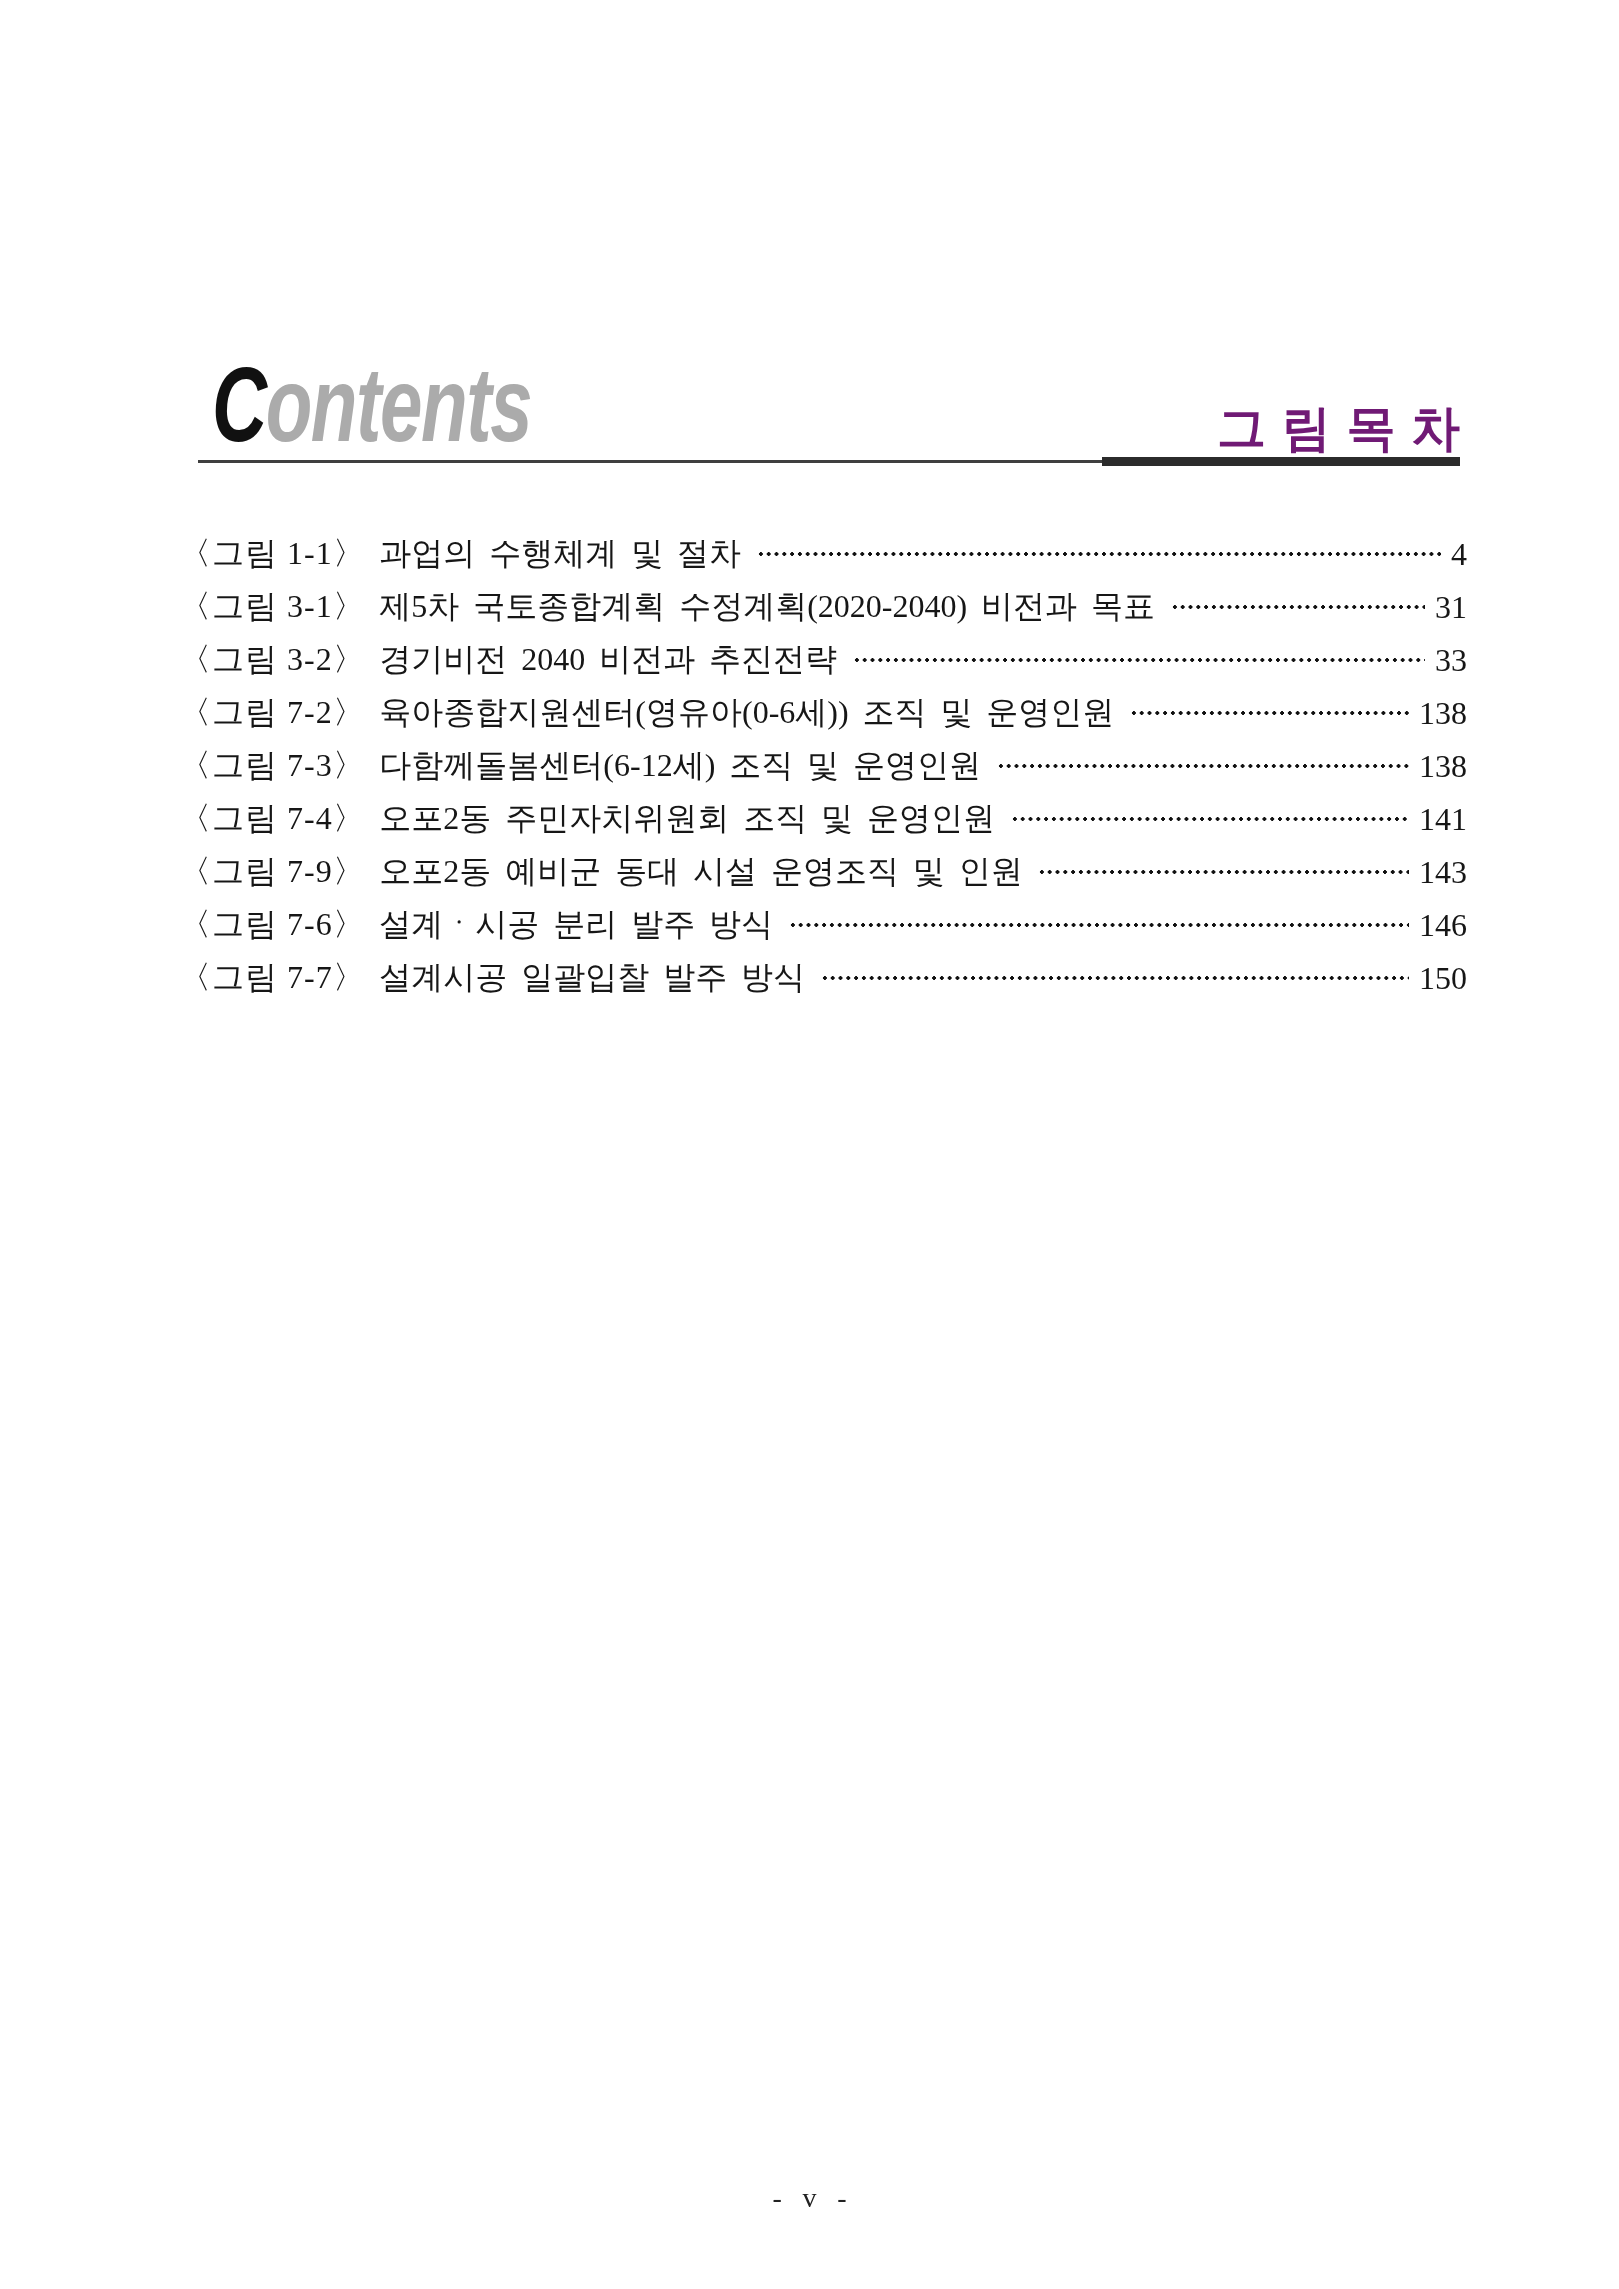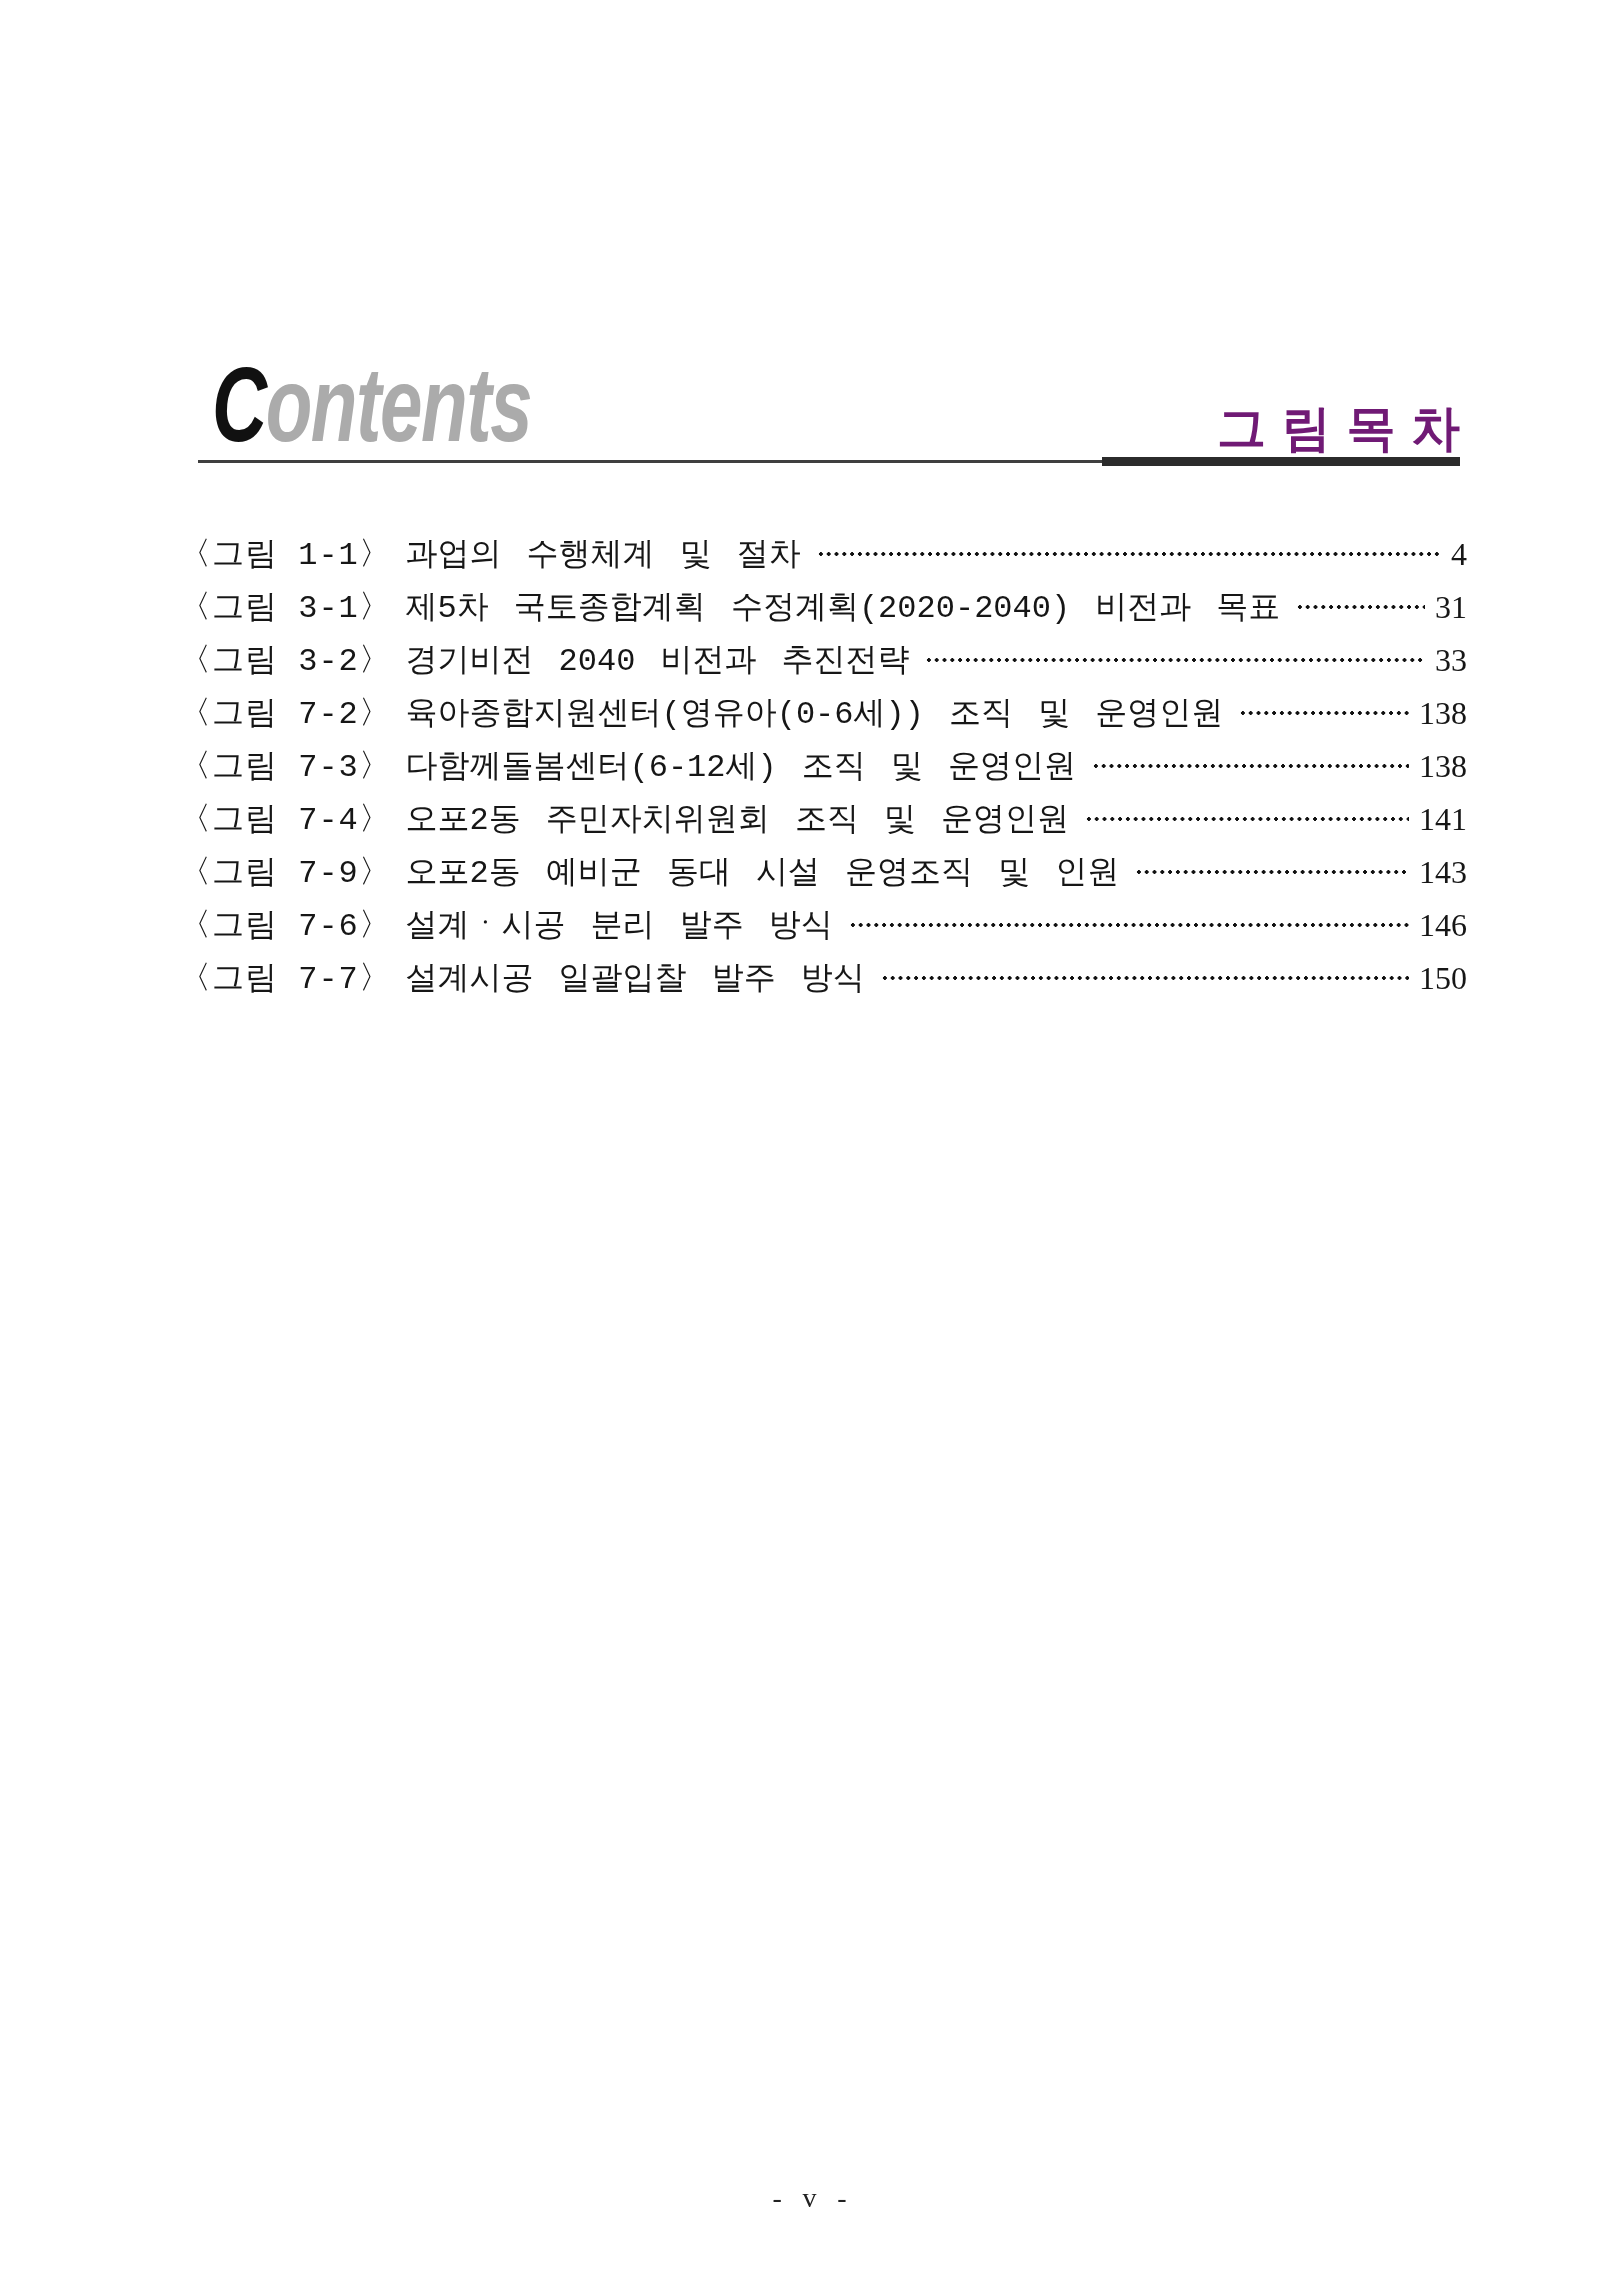--- a/index.html
+++ b/index.html
@@ -58,21 +58,21 @@
   .rule-thick { width: 358px; height: 8.8px; background: #2b2b2b; }
   
   .figure-list { margin-top: 62px; }
   .entry-row {
     display: flex;
     align-items: center;
     height: 53px;
     font-size: 32px;
     white-space: nowrap;
   }
-  .entry-label { display: flex; align-items: center; min-width: 0; font-family: Liberation Mono, monospace; }
+  .entry-label { display: flex; align-items: center; min-width: 0; }
   .entry-tag   { letter-spacing: 1px; }
   .entry-title { margin-left: 13.7px; word-spacing: 5.9px; }
   .leader {
     flex: 1;
     min-width: 11.8px;
     align-self: stretch;
     margin: 0 9.8px 0 15.7px;
     background-image: radial-gradient(circle, #111111 1.7px, transparent 2px);
     background-size: 7.8px 7.8px;
     background-repeat: repeat-x;

